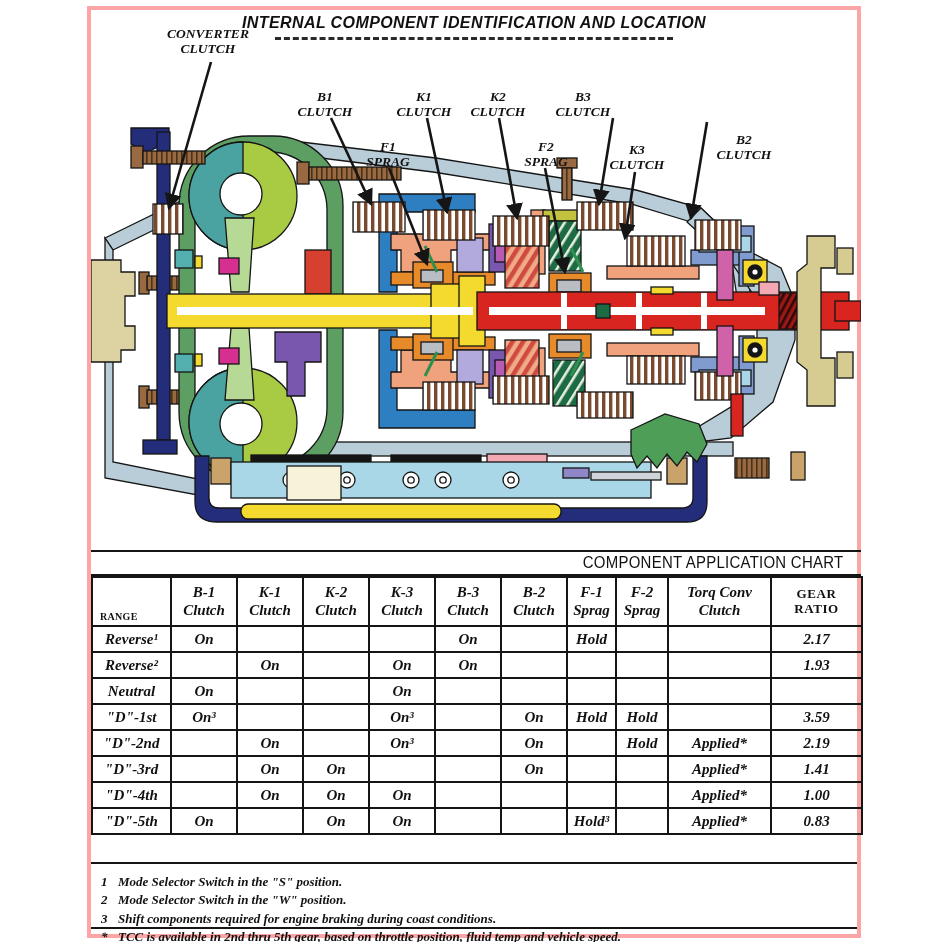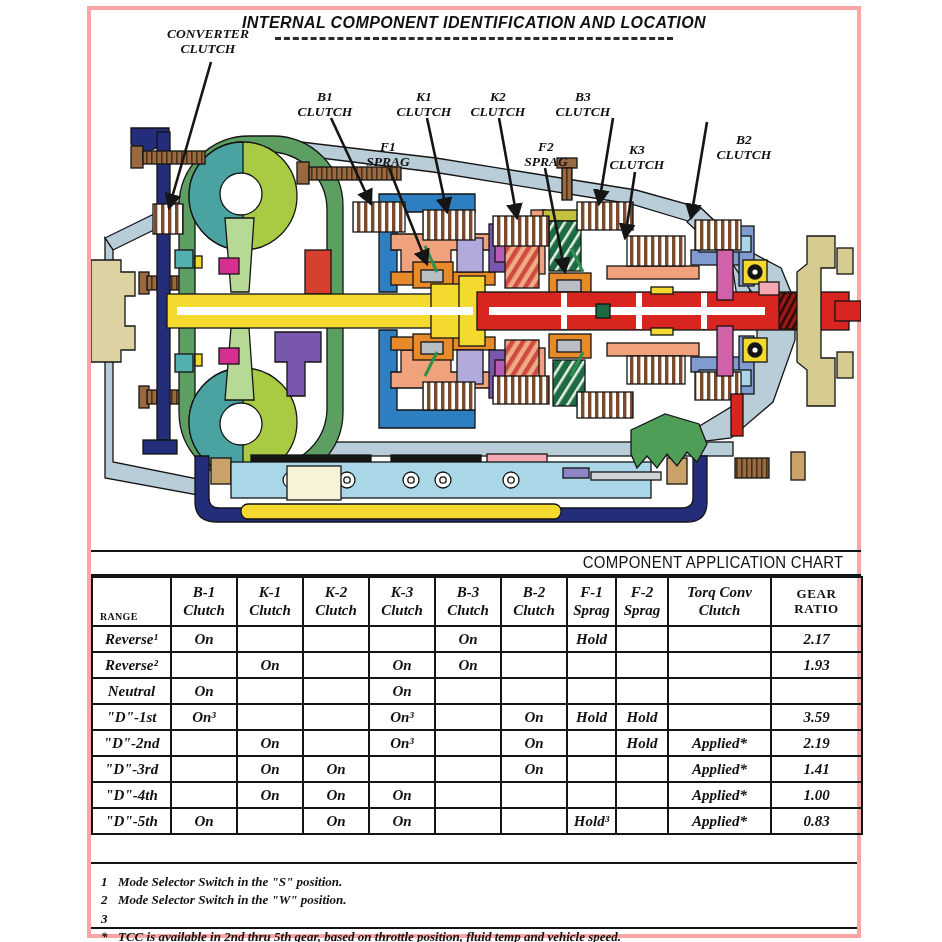--- a/index.html
+++ b/index.html
@@ -448,20 +448,21 @@
           <div class="fnote">
             <span class="fmark">1</span>
             <span>Mode Selector Switch in the "S" position.</span>
           </div>
           <div class="fnote">
             <span class="fmark">2</span>
             <span>Mode Selector Switch in the "W" position.</span>
           </div>
           <div class="fnote">
             <span class="fmark">3</span>
+            <span>Shift components required for engine braking during coast conditions.</span>
           </div>
           <div class="fnote">
             <span class="fmark">*</span>
             <span>TCC is available in 2nd thru 5th gear, based on throttle position, fluid temp and vehicle speed.</span>
           </div>
         </div>
     </div>
 
   </div>
 </div>

